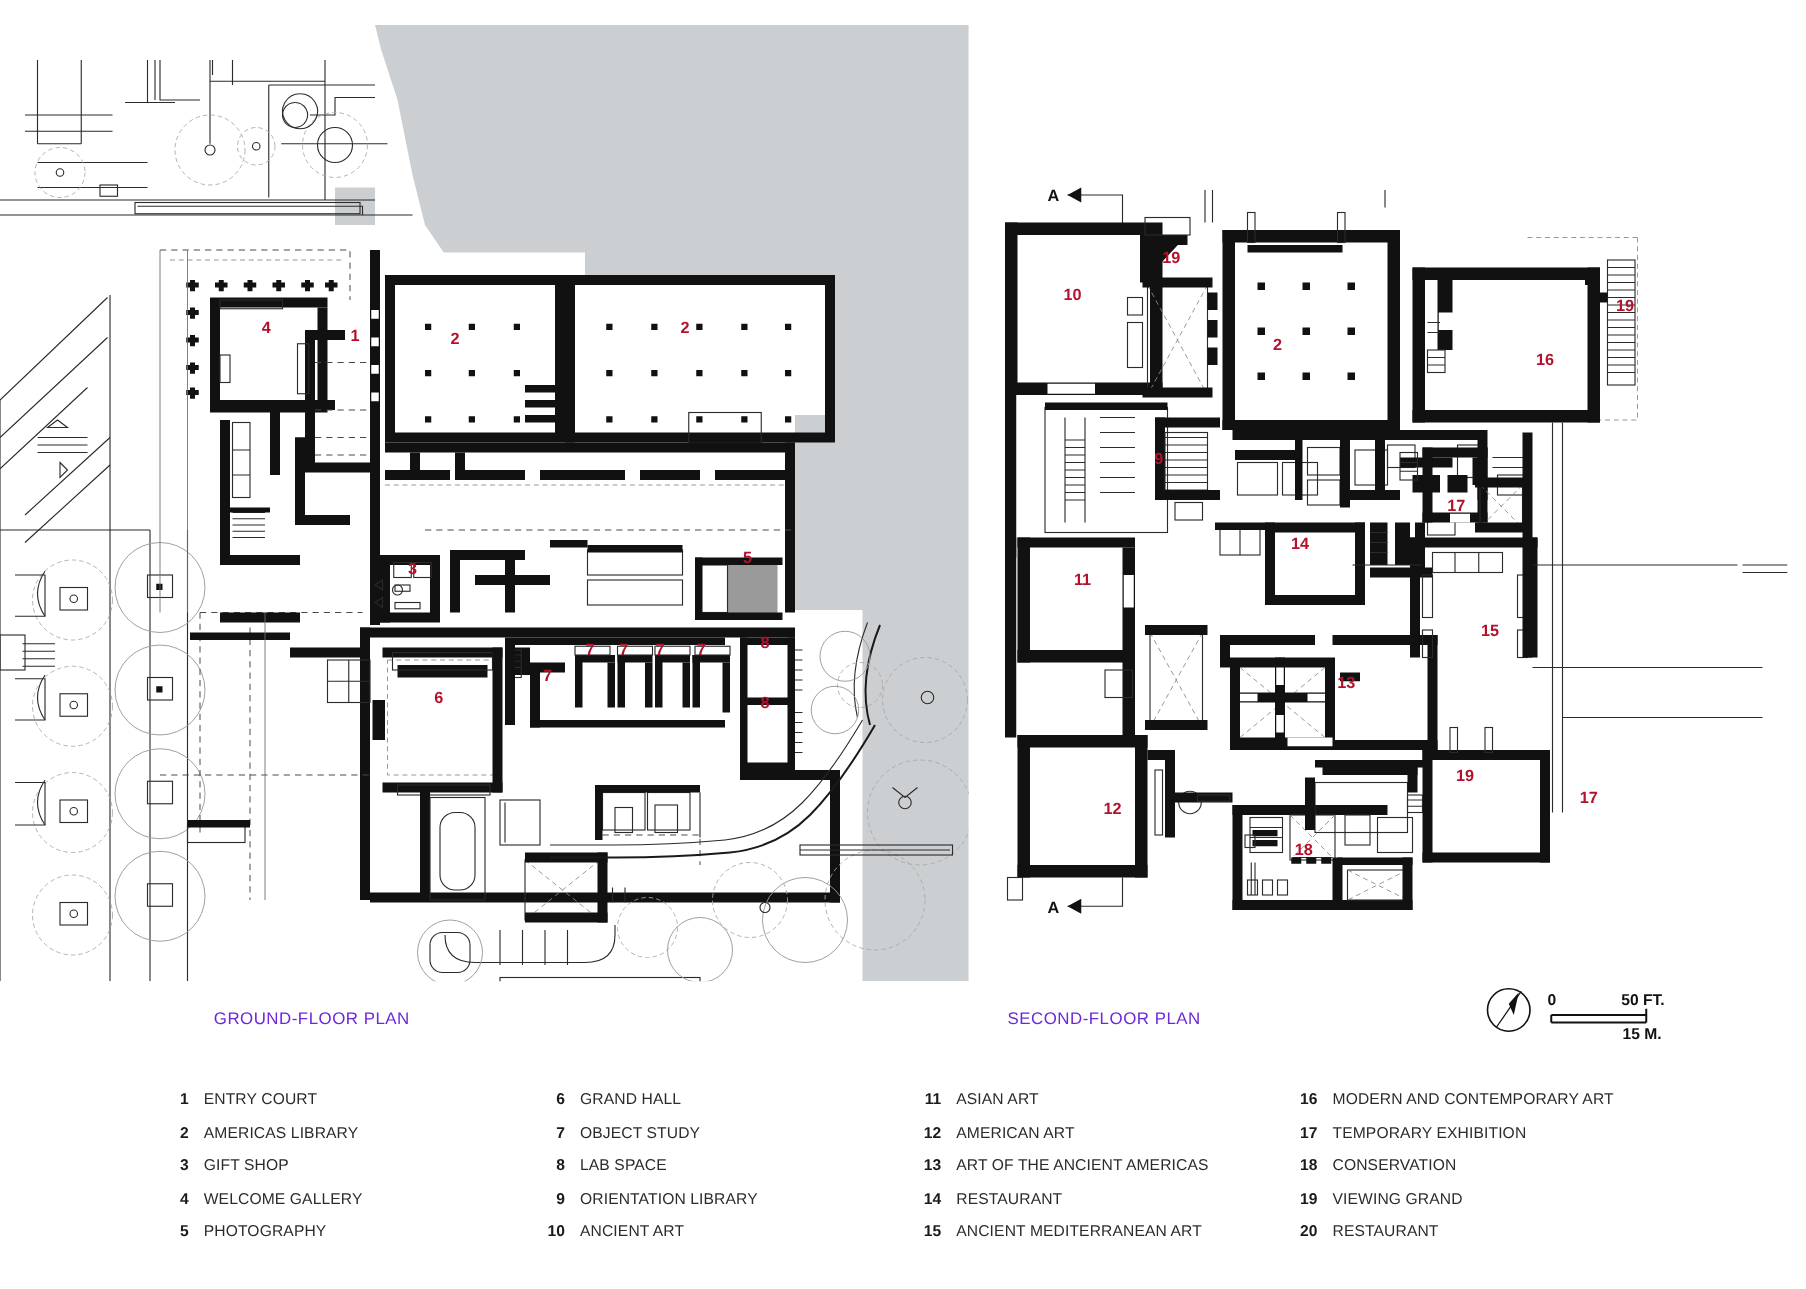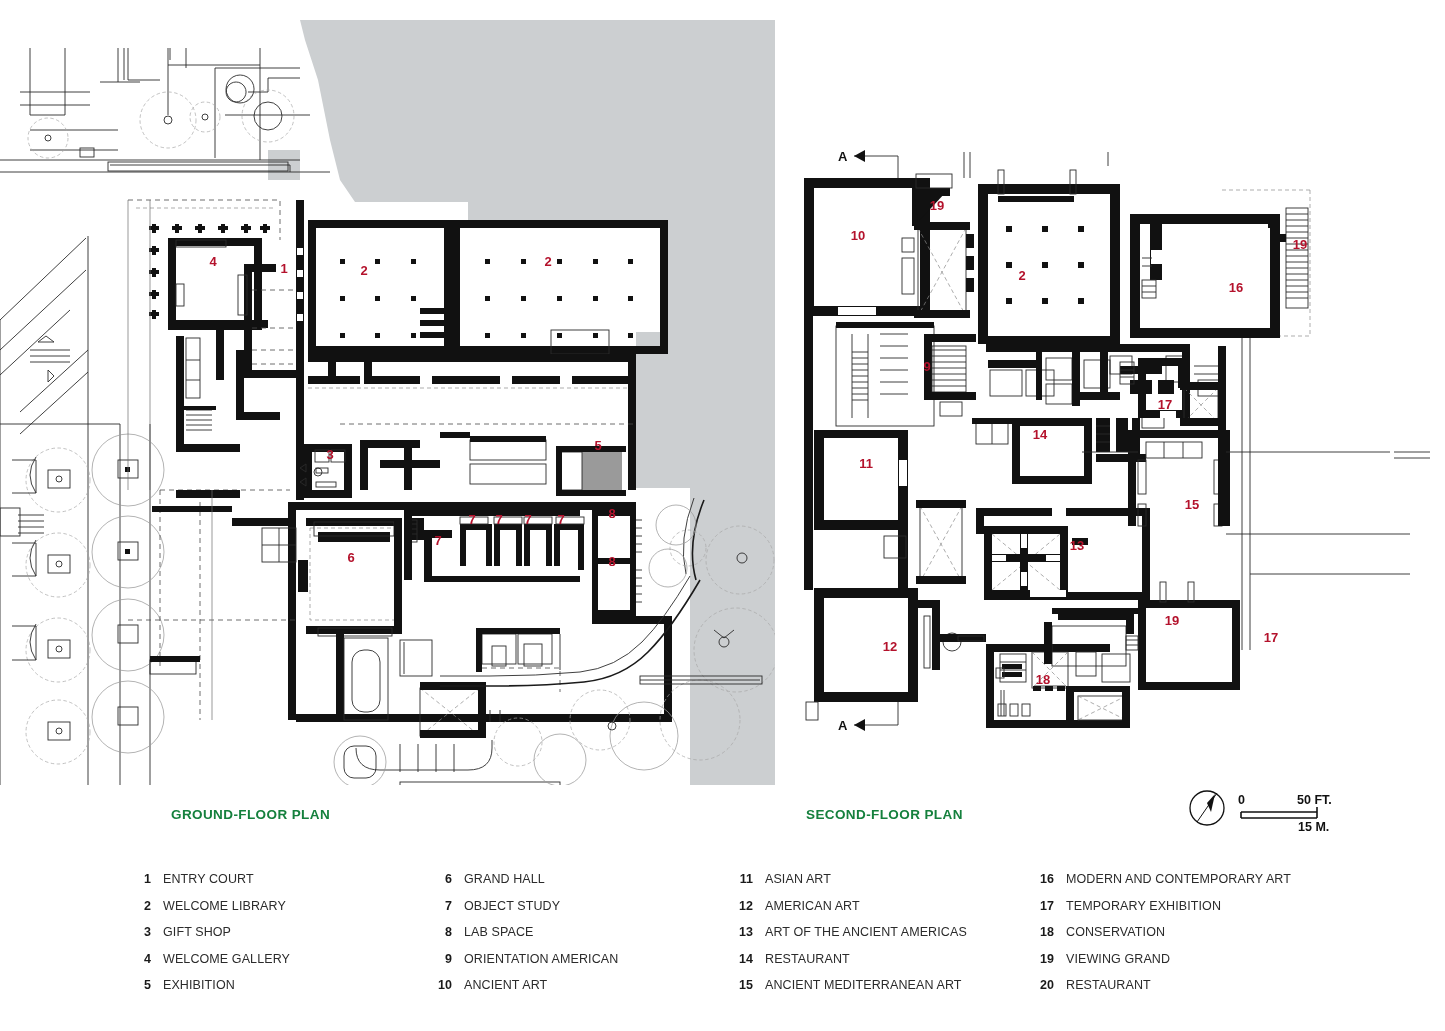--- a/index.html
+++ b/index.html
@@ -10,22 +10,22 @@
     color:#1a1a1a;
   }
   .plans{position:absolute;left:0;top:0;width:1445px;height:790px;}
   svg.plan{display:block;}
   #ground-plan{position:absolute;left:0;top:20px;}
   #second-plan{position:absolute;left:790px;top:130px;}
   #scale-graphic{position:absolute;left:1185px;top:782px;}
 
   .plan-title{
     position:absolute;
-    font-size:13.5px;font-weight:bold;letter-spacing:0.4px;
-    color:#15803d;white-space:nowrap;
+    font-size:13.5px;font-weight:normal;letter-spacing:0.4px;
+    color:#6d28d9;white-space:nowrap;
   }
   #ground-title{left:171px;top:807px;}
   #second-title{left:806px;top:807px;text-align:right;}
 
   
   .legend{
     position:absolute;left:0;top:872px;width:1445px;height:150px;
   }
   .legend-col{position:absolute;top:0;}
   #legend-col-0{left:131px;}
@@ -795,52 +795,52 @@
 </div>
 
 <div class="legend">
   <div class="legend-col" id="legend-col-0">
     <div class="legend-row">
         <span class="legend-num">1</span>
         <span class="legend-label">ENTRY COURT</span>
       </div>
     <div class="legend-row">
         <span class="legend-num">2</span>
-        <span class="legend-label">WELCOME LIBRARY</span>
+        <span class="legend-label">AMERICAS LIBRARY</span>
       </div>
     <div class="legend-row">
         <span class="legend-num">3</span>
         <span class="legend-label">GIFT SHOP</span>
       </div>
     <div class="legend-row">
         <span class="legend-num">4</span>
         <span class="legend-label">WELCOME GALLERY</span>
       </div>
     <div class="legend-row">
         <span class="legend-num">5</span>
-        <span class="legend-label">EXHIBITION</span>
+        <span class="legend-label">PHOTOGRAPHY</span>
       </div>
   </div>
 
   <div class="legend-col" id="legend-col-1">
     <div class="legend-row">
         <span class="legend-num">6</span>
         <span class="legend-label">GRAND HALL</span>
       </div>
     <div class="legend-row">
         <span class="legend-num">7</span>
         <span class="legend-label">OBJECT STUDY</span>
       </div>
     <div class="legend-row">
         <span class="legend-num">8</span>
         <span class="legend-label">LAB SPACE</span>
       </div>
     <div class="legend-row">
         <span class="legend-num">9</span>
-        <span class="legend-label">ORIENTATION AMERICAN</span>
+        <span class="legend-label">ORIENTATION LIBRARY</span>
       </div>
     <div class="legend-row">
         <span class="legend-num">10</span>
         <span class="legend-label">ANCIENT ART</span>
       </div>
   </div>
 
   <div class="legend-col" id="legend-col-2">
     <div class="legend-row">
         <span class="legend-num">11</span>

